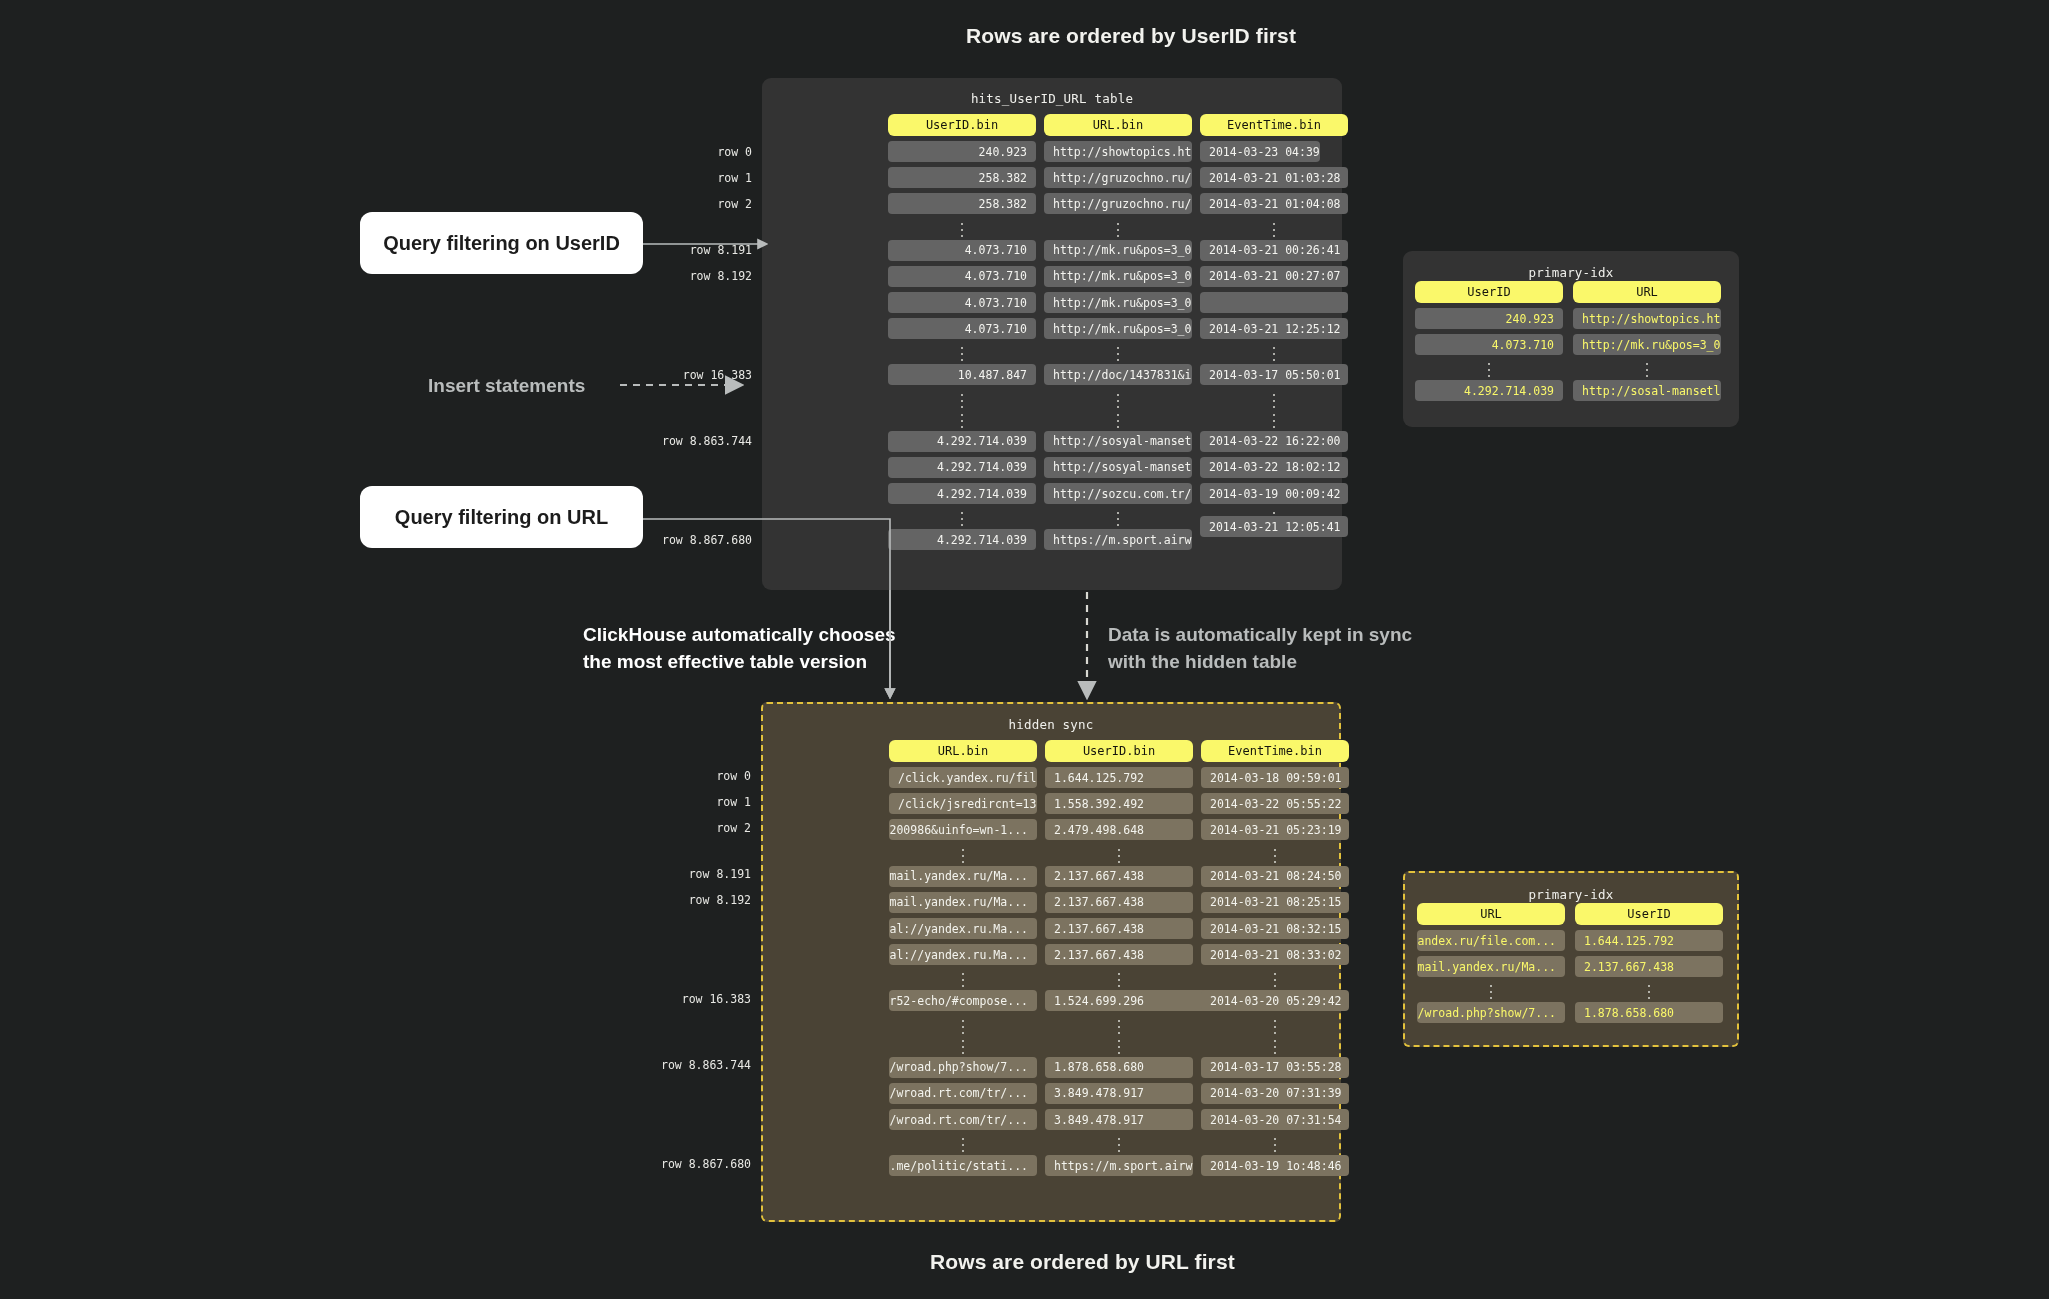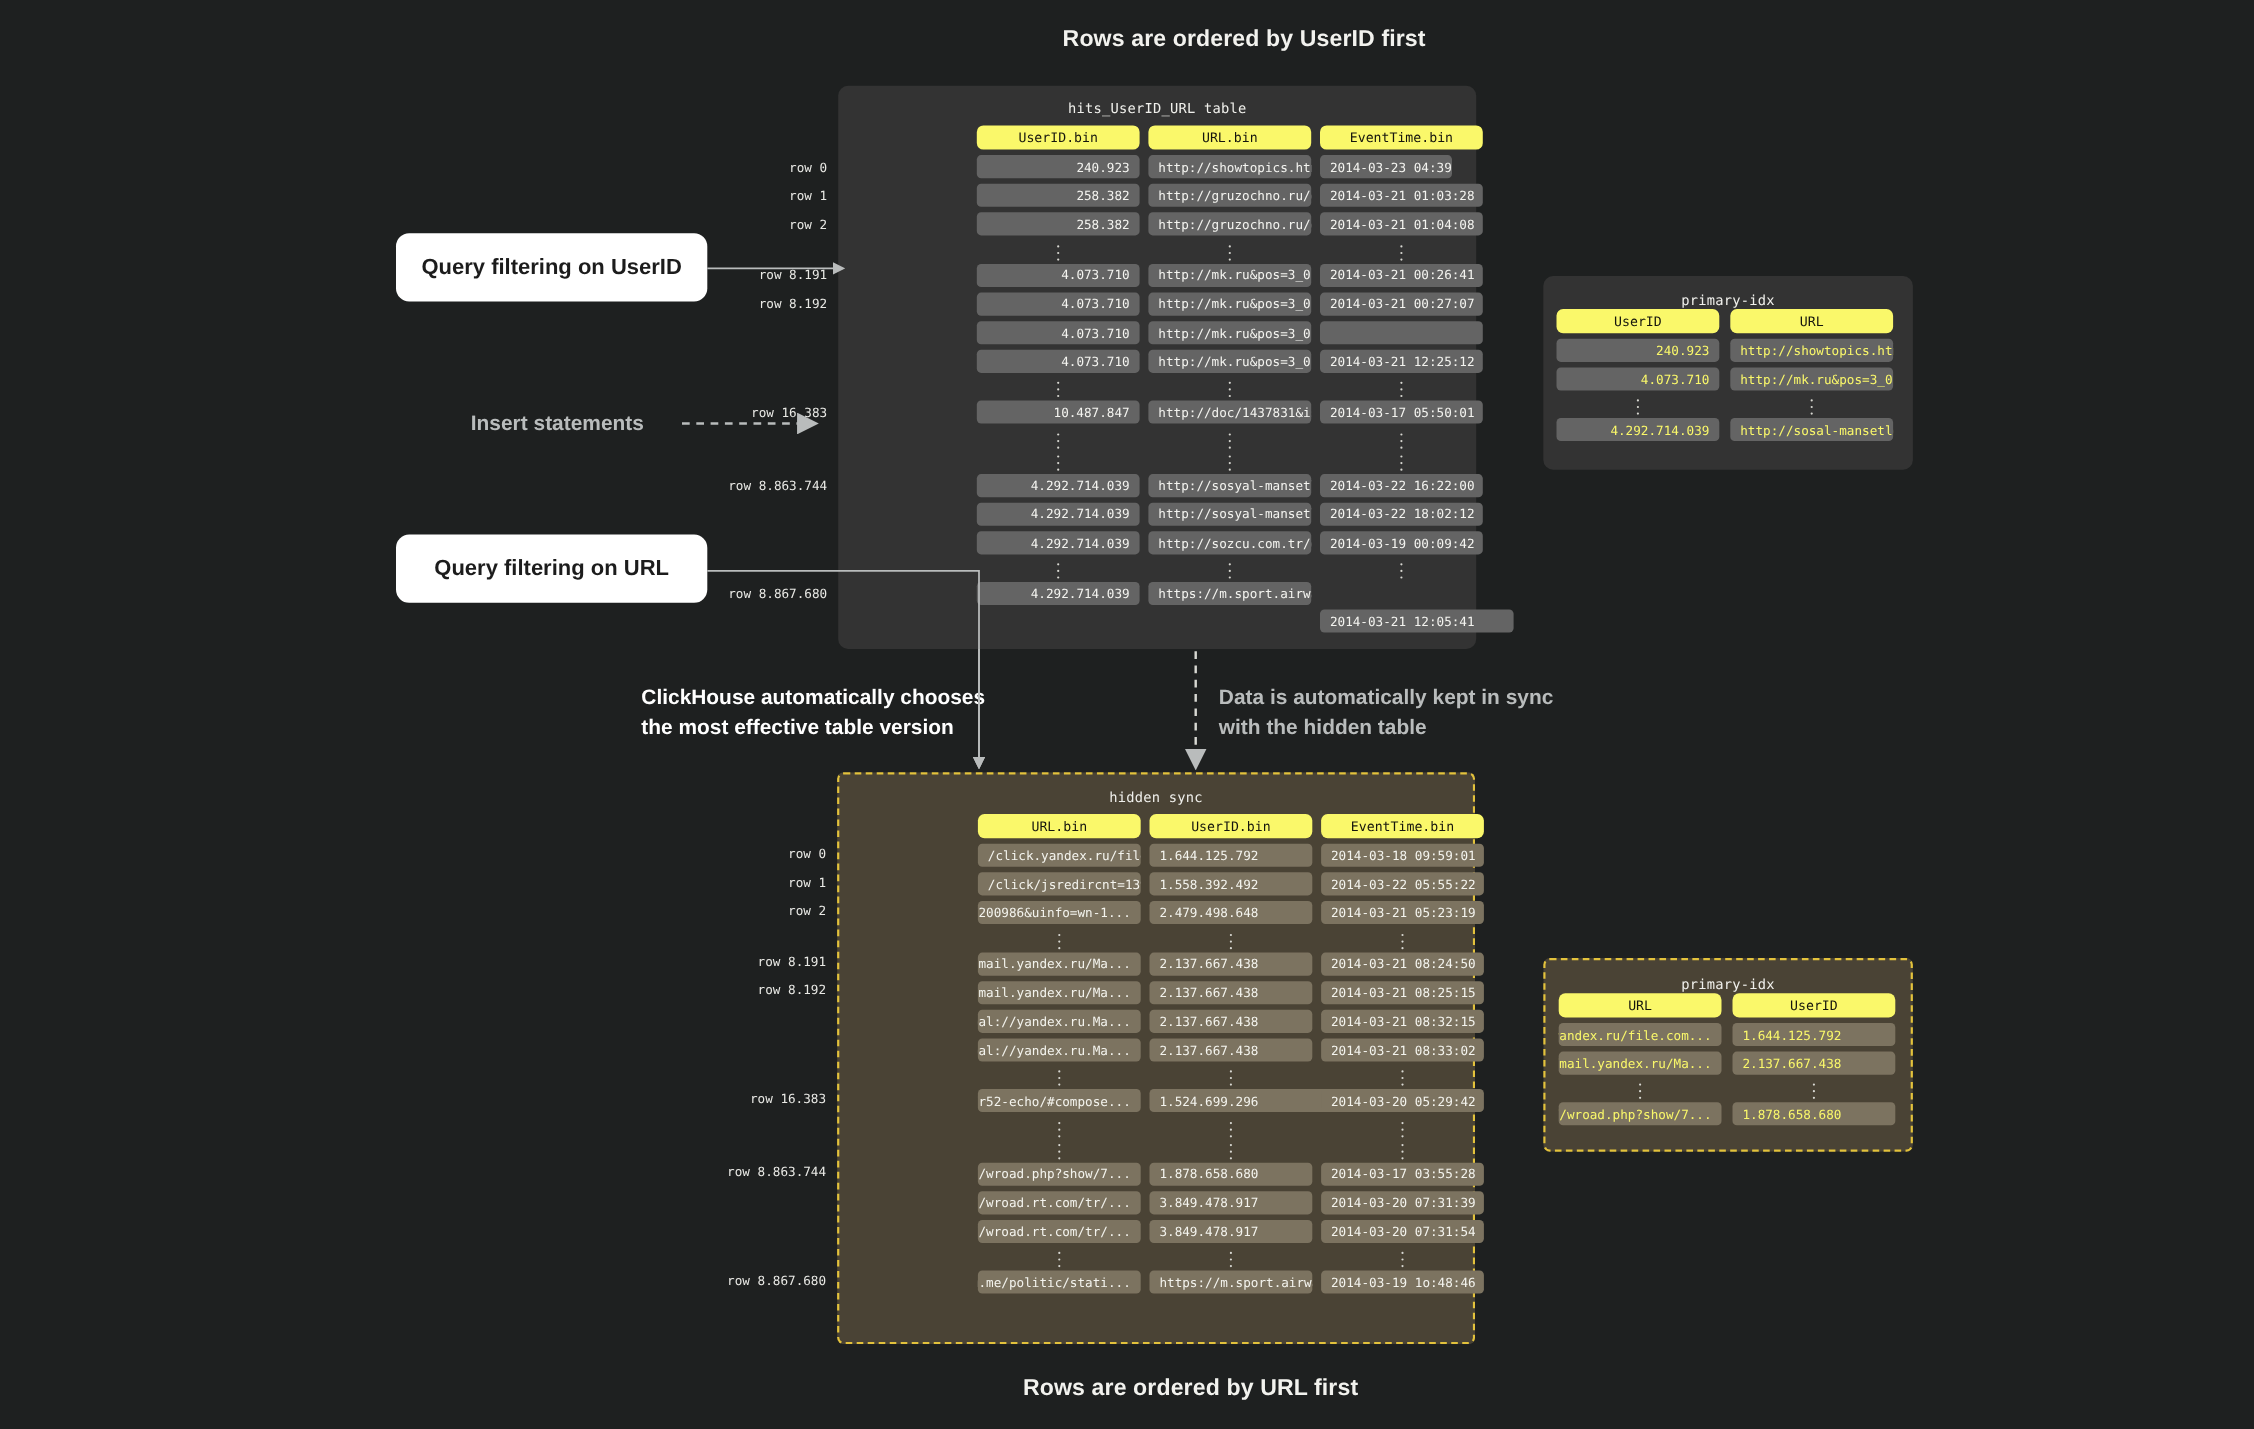--- a/index.html
+++ b/index.html
@@ -293,21 +293,21 @@
           <span></span>
           <span></span>
         </div>
         <div class="vdots" style="left: 438px; top: 431.2px; width: 148px; height: 20px;">
           <span></span>
           <span></span>
           <span></span>
         </div>
         <div class="cell body-main right" style="left: 126px; top: 451.2px; width: 148px; height: 21px;">4.292.714.039</div>
         <div class="cell body-main left" style="left: 282px; top: 451.2px; width: 148px; height: 21px;">https://m.sport.airway/?</div>
-        <div class="cell body-main left" style="left: 438px; top: 476px; width: 176px; height: 21px;">2014-03-21 12:05:41</div>
+        <div class="cell body-main left" style="left: 438px; top: 438px; width: 148px; height: 21px;">2014-03-21 12:05:41</div>
       </div>
   </div>
   <div id="main-rowlabels">
       <div class="rowlabel" style="left: 592px; top: 141px; width: 160px; height: 21px;">row 0</div>
       <div class="rowlabel" style="left: 592px; top: 167.2px; width: 160px; height: 21px;">row 1</div>
       <div class="rowlabel" style="left: 592px; top: 193.4px; width: 160px; height: 21px;">row 2</div>
       <div class="rowlabel" style="left: 592px; top: 239.6px; width: 160px; height: 21px;">row 8.191</div>
       <div class="rowlabel" style="left: 592px; top: 265.8px; width: 160px; height: 21px;">row 8.192</div>
       <div class="rowlabel" style="left: 592px; top: 364.4px; width: 160px; height: 21px;">row 16.383</div>
       <div class="rowlabel" style="left: 592px; top: 430.6px; width: 160px; height: 21px;">row 8.863.744</div>

